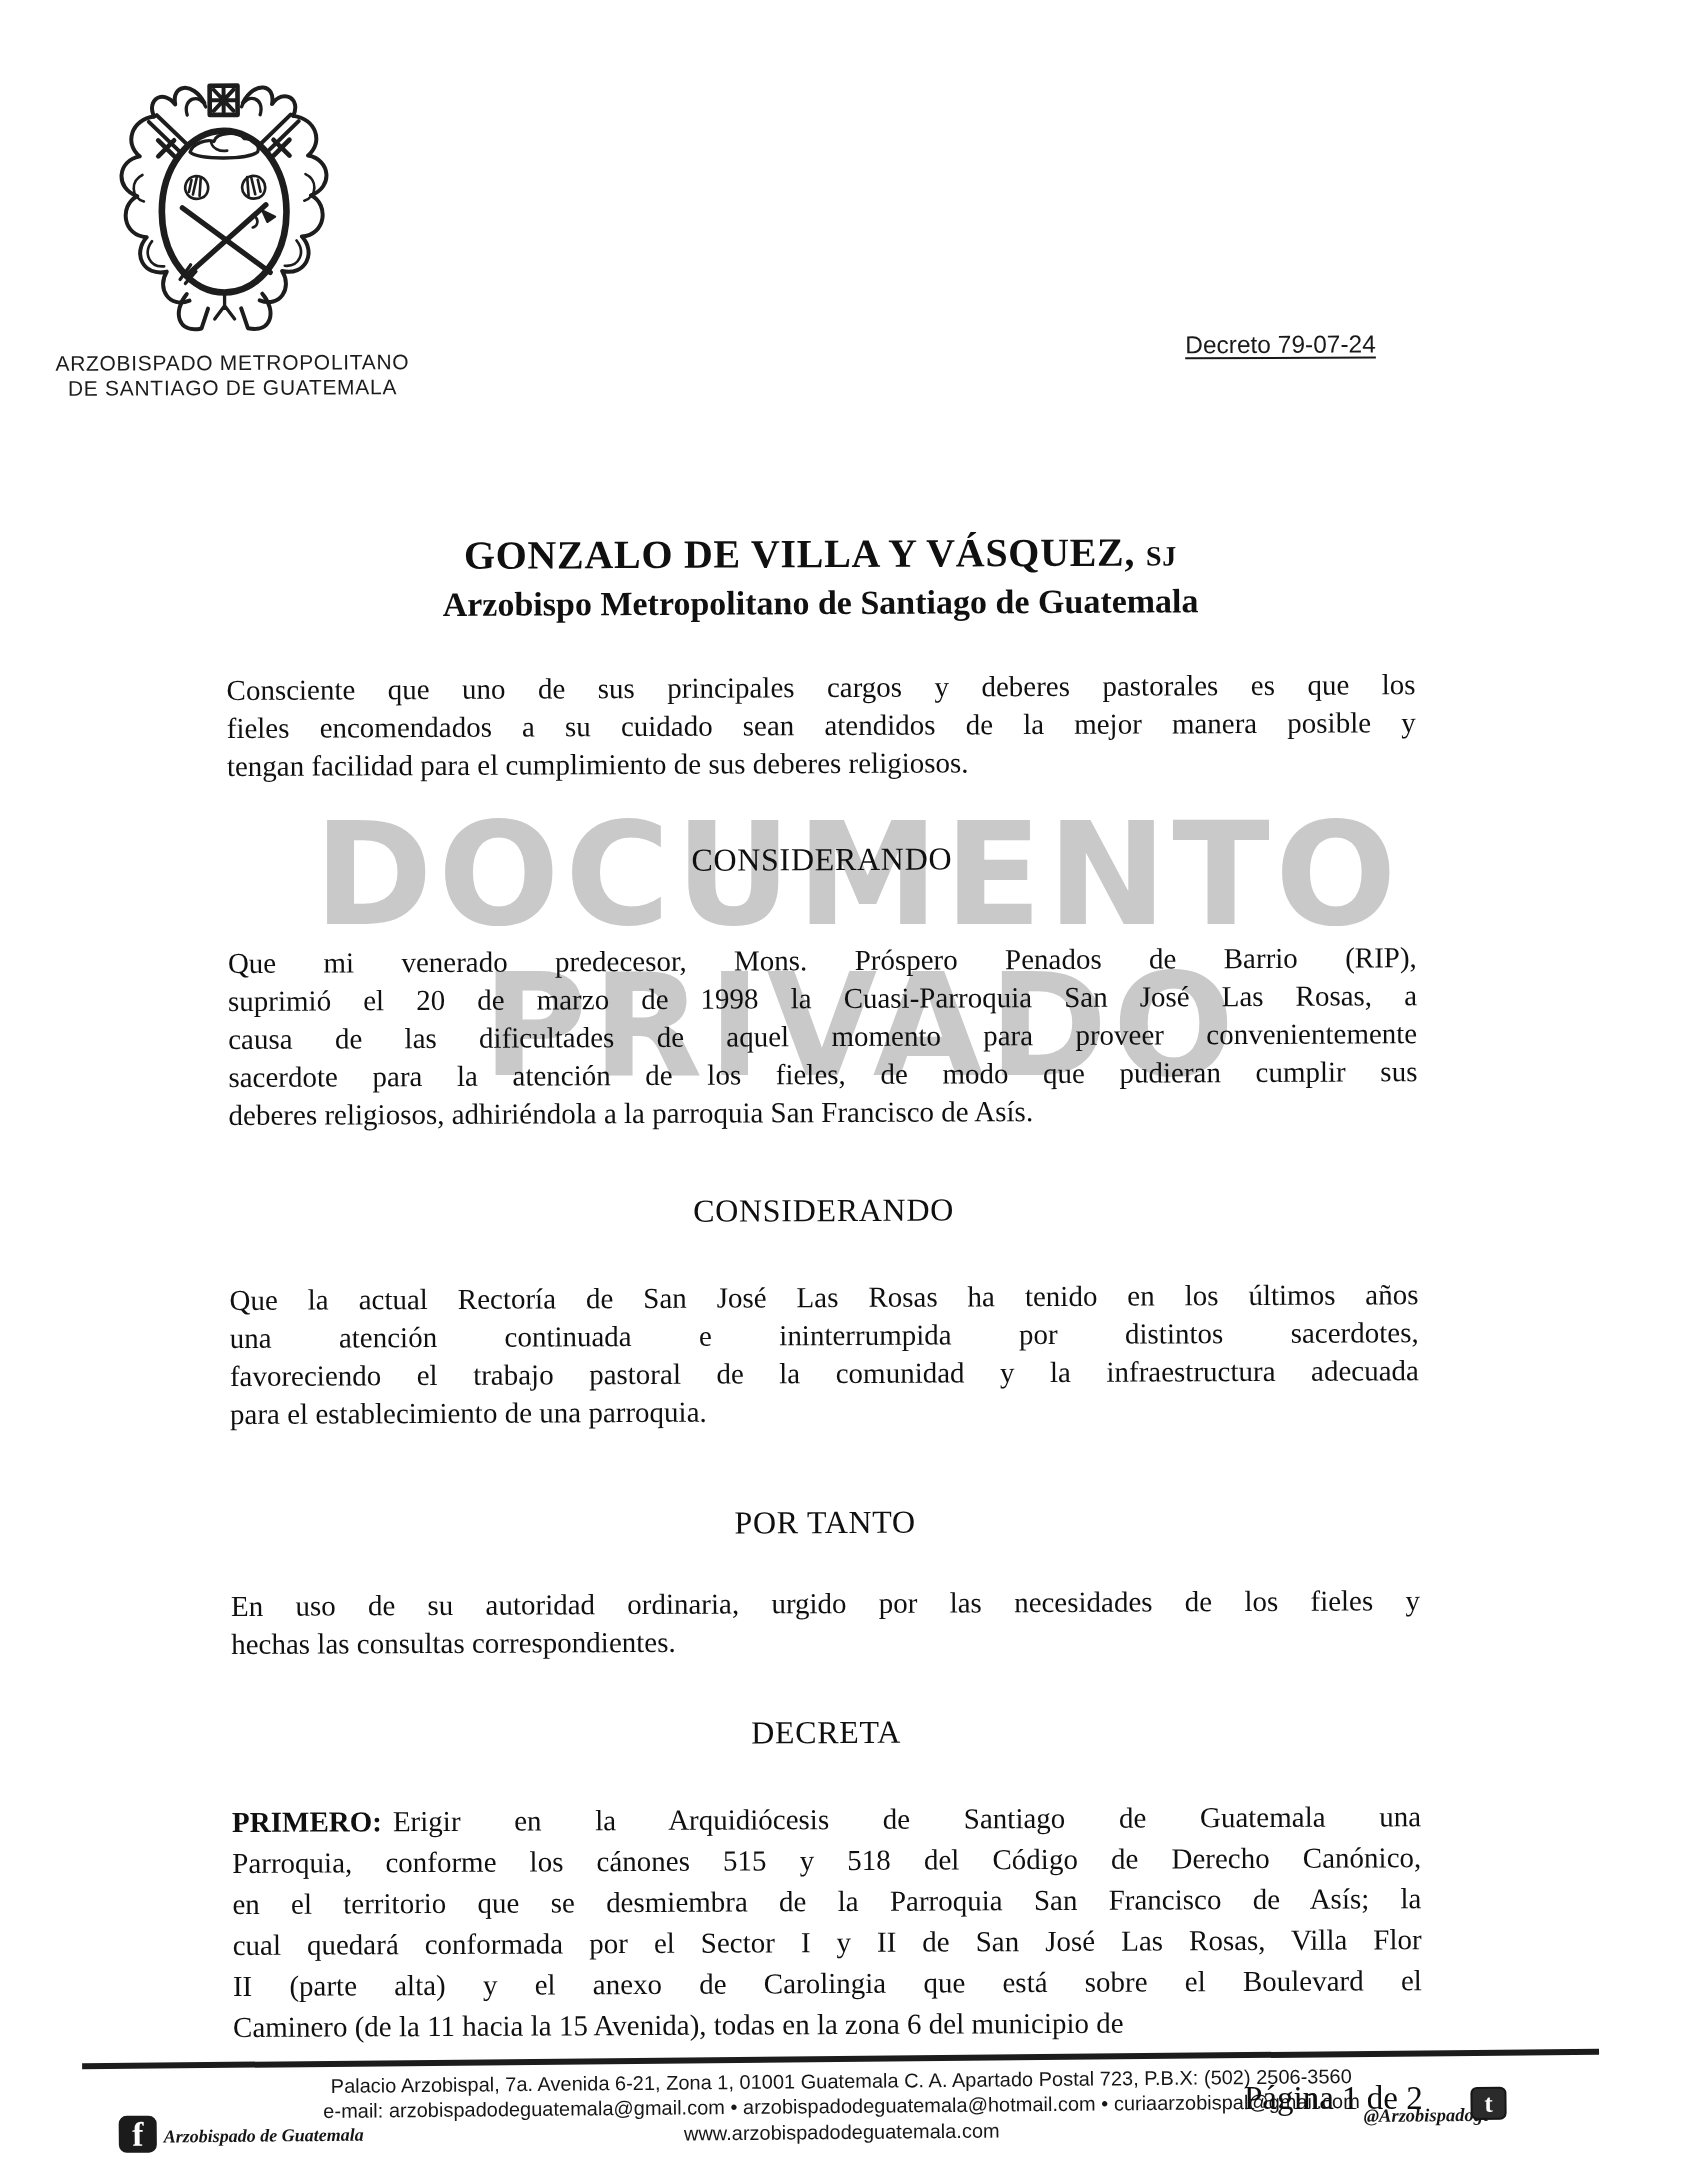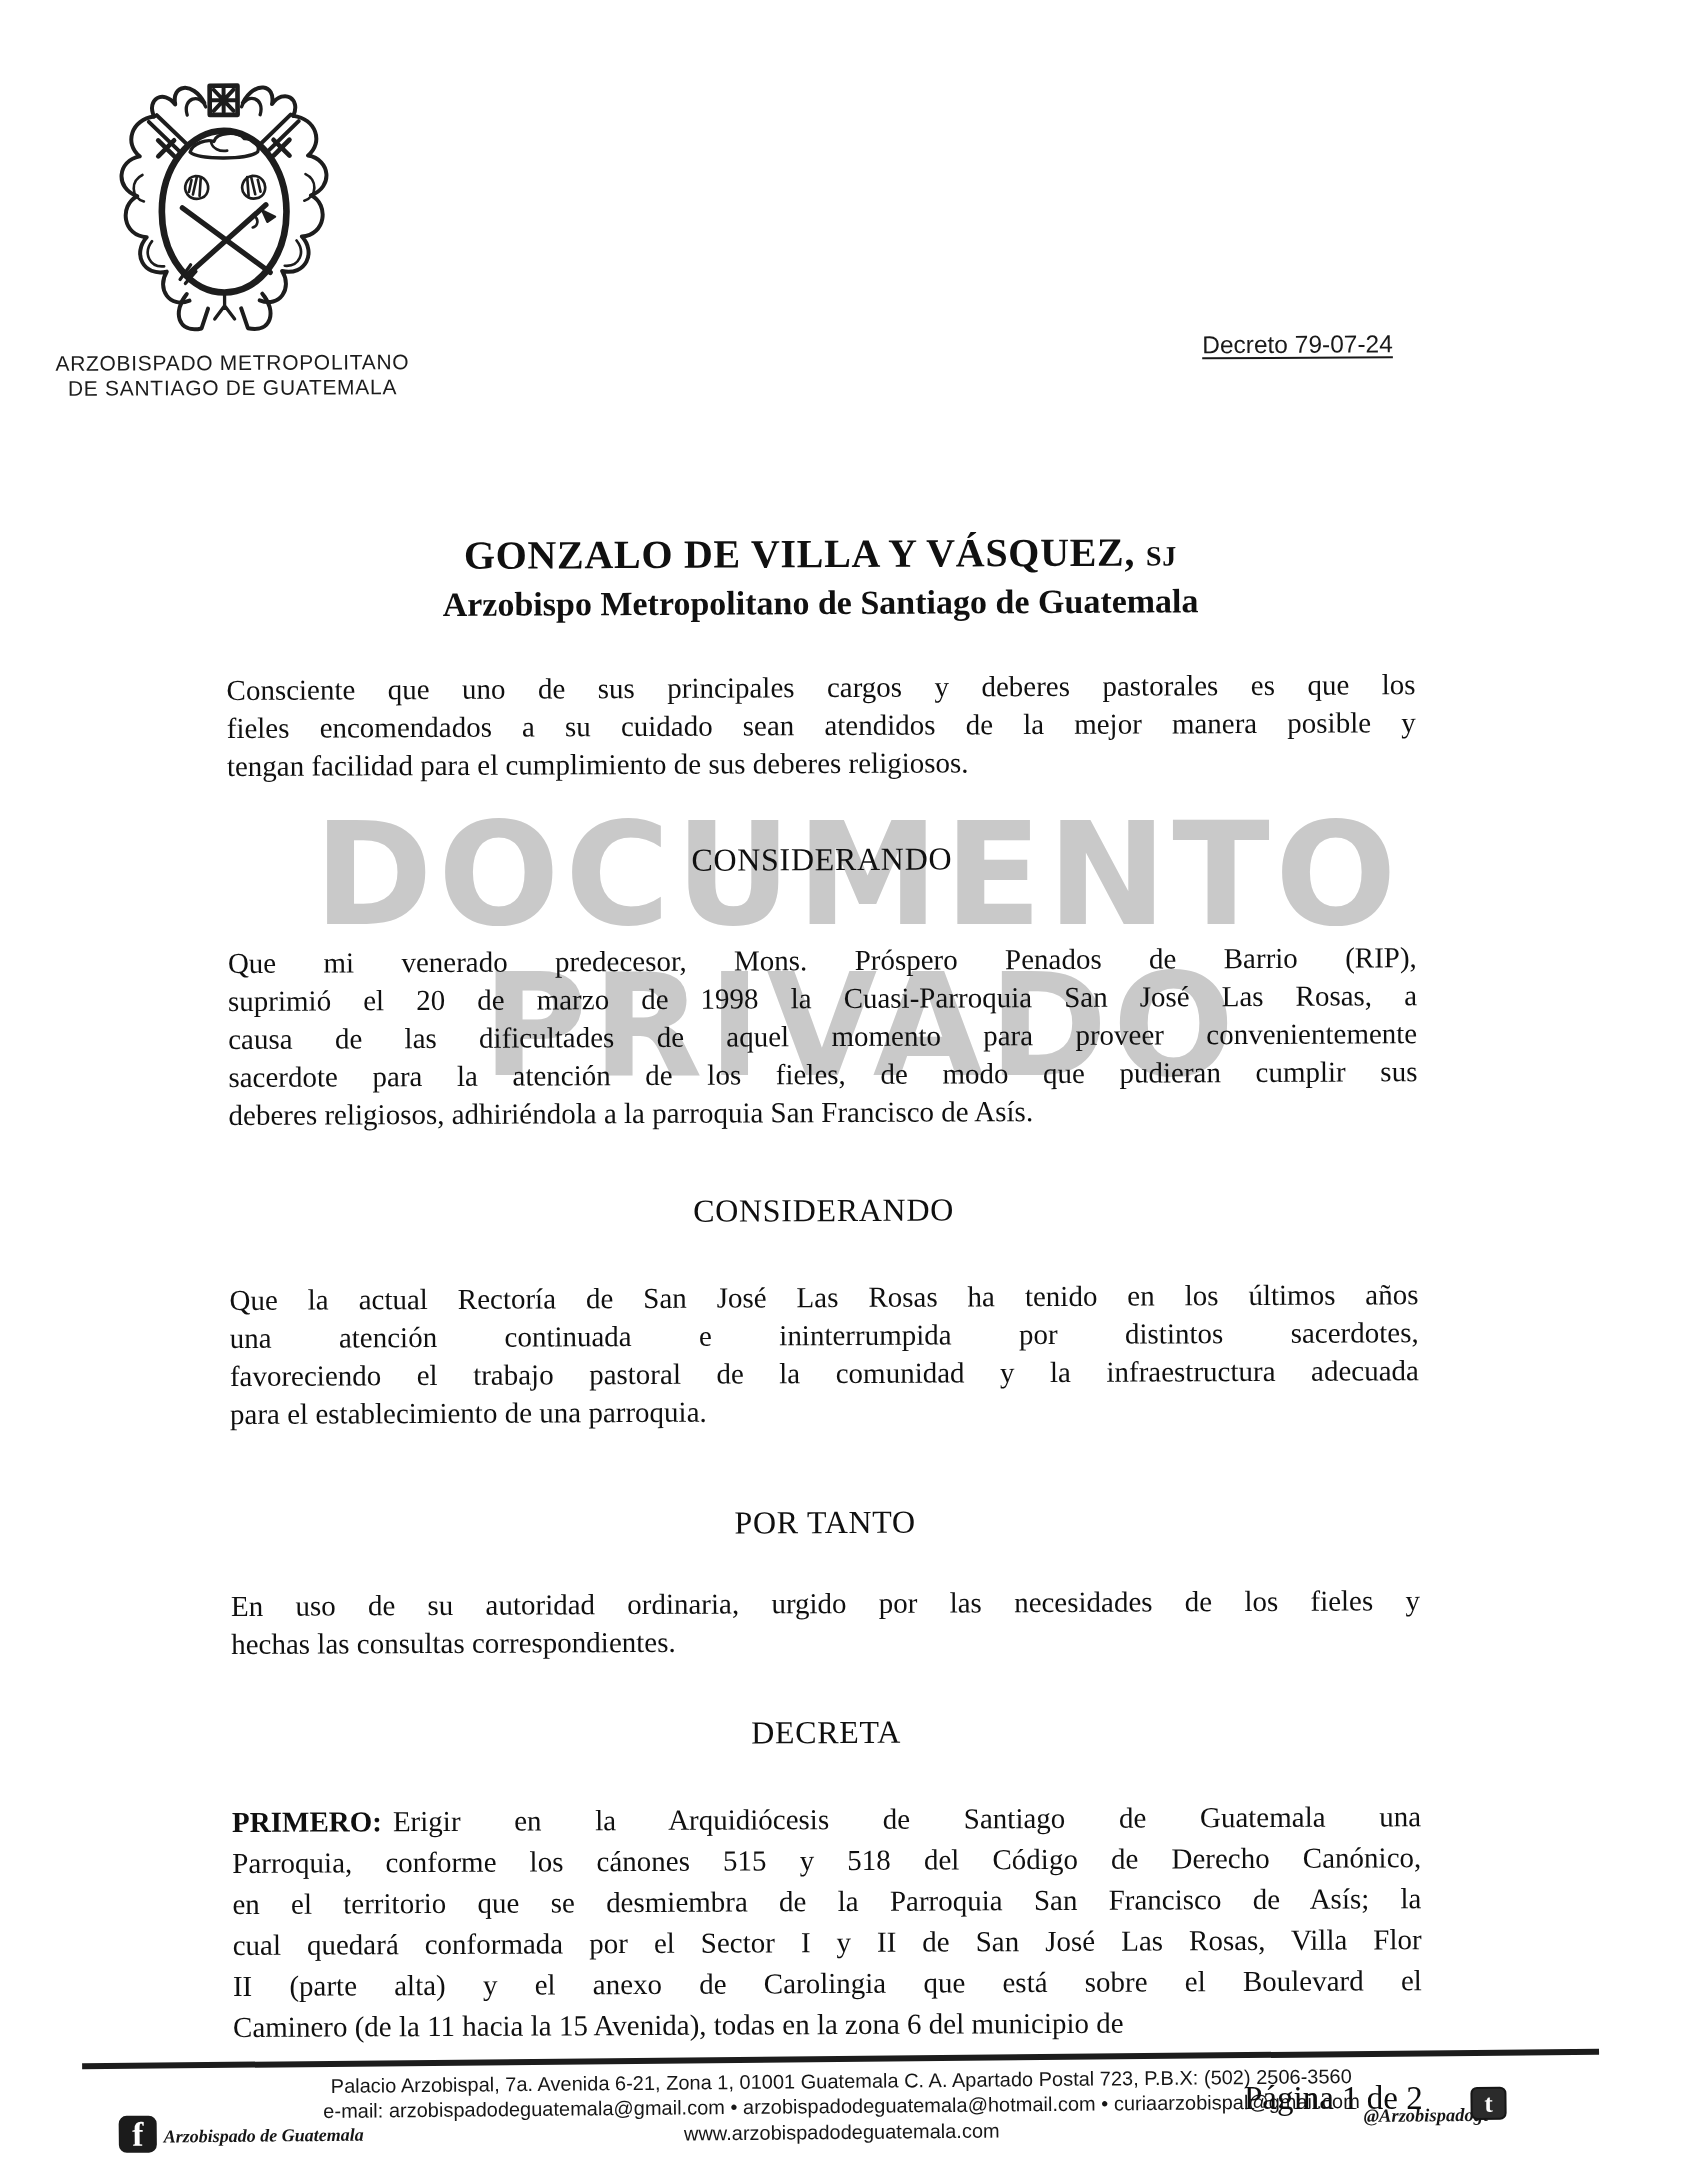--- a/index.html
+++ b/index.html
@@ -20,21 +20,21 @@
   .scan{position:absolute;inset:0;z-index:2;transform:rotate(-0.28deg);transform-origin:50% 55%;}
 
   .crest{position:absolute;left:113px;top:72px;width:232px;height:268px;}
 
   .letterhead-text{
     position:absolute;left:33px;top:347px;width:407px;text-align:center;
     font-family:"Liberation Sans",sans-serif;font-size:21px;line-height:25px;
     letter-spacing:0.7px;color:#1c1c1c;
   }
   .decreto{
-    position:absolute;top:333px;right:288px;
+    position:absolute;top:333px;right:305px;
     font-family:"Liberation Sans",sans-serif;font-size:24.5px;color:#191919;
     text-decoration:underline;text-underline-offset:4px;
   }
   .title-block{
     position:absolute;left:229px;top:530px;width:1189px;text-align:center;
     font-weight:700;color:#101010;
   }
   .title-line1{font-size:40px;line-height:48px;letter-spacing:0.7px;}
   .title-suffix{font-size:28px;margin-top:8px;}
   .title-line2{font-size:34px;line-height:42px;}

